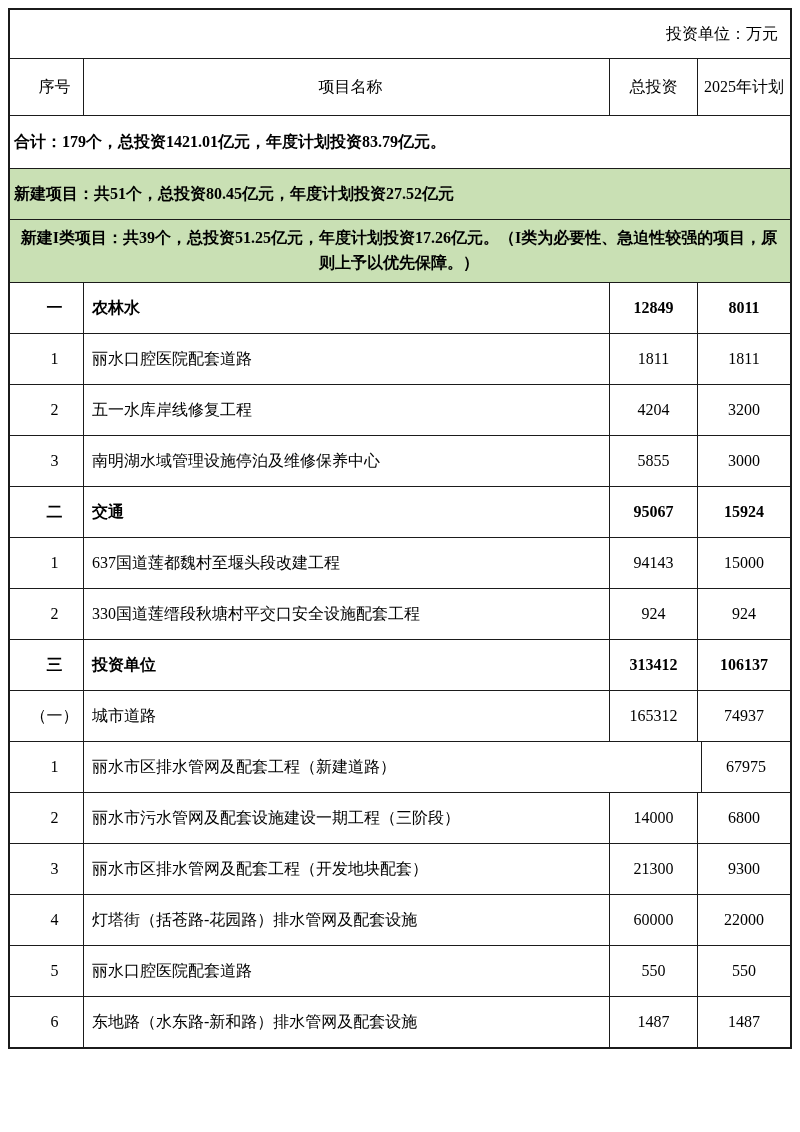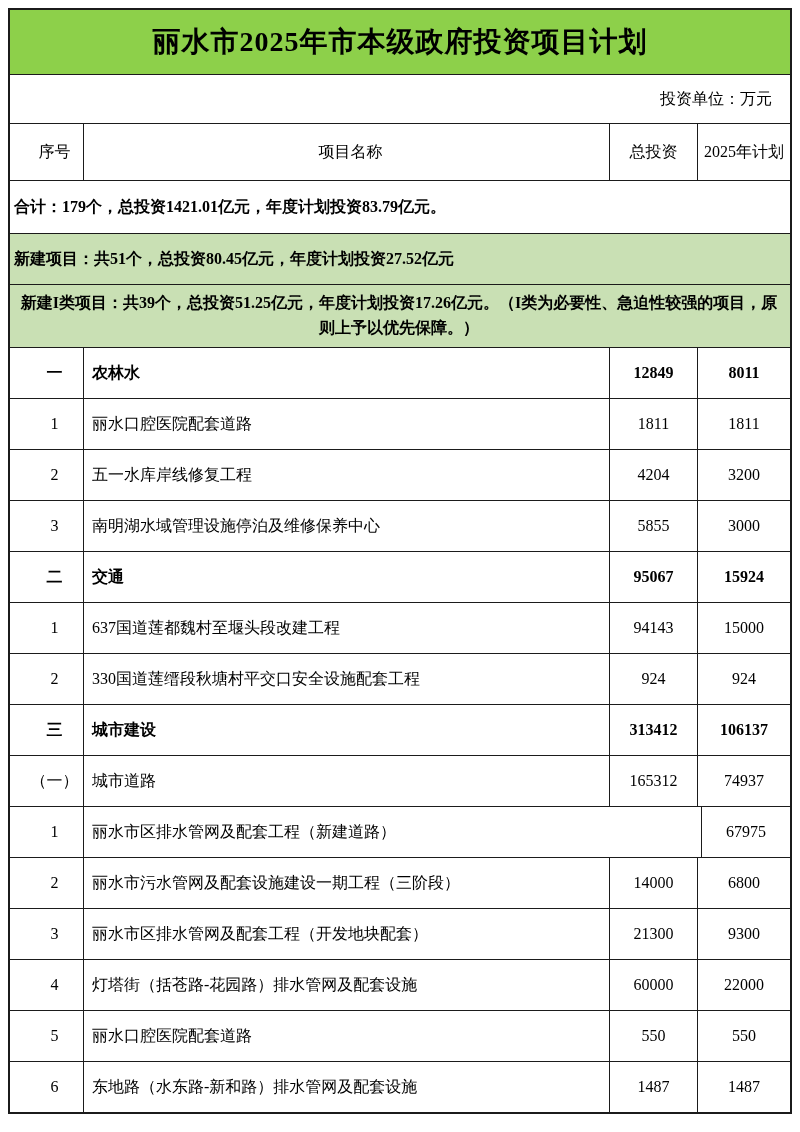--- a/index.html
+++ b/index.html
@@ -21,21 +21,21 @@
   }
   .titlebar{
     height:64px;background:var(--green);
     border-bottom:1.5px solid var(--border);
     display:flex;align-items:center;justify-content:center;
     font-size:28px;font-weight:bold;letter-spacing:1px;
   }
   .unitrow{
     height:48px;border-bottom:1.5px solid var(--border);
     display:flex;align-items:center;justify-content:flex-end;
-    font-size:16px;padding-right:18px;
+    font-size:16px;padding-right:12px;
   }
   .tr{display:flex;border-bottom:1.5px solid var(--border);}
   .tr:last-child{border-bottom:none;}
   .td,.th{
     box-sizing:border-box;
     border-right:1.5px solid var(--border);
     display:flex;align-items:center;justify-content:center;
     font-size:16px;line-height:1.35;text-align:center;
   }
   .td:last-child,.th:last-child{border-right:none;}
@@ -55,21 +55,20 @@
   .hl2{height:62px;background:var(--lightgreen);}
   .hl2 .td{line-height:1.55;}
   .sectionrow{font-weight:bold;}
   .sectionrow .td{font-weight:bold;}
 </style>
 </head>
 <body>
 
 <div class="sheet">
 
-  <div class="titlebar">丽水市2025年市本级政府投资项目计划</div>
 
   <div class="unitrow">投资单位：万元</div>
 
   <div class="tr headrow">
     <div class="th c-no">序号</div>
     <div class="th c-name" style="justify-content:center;text-align:center;">项目名称</div>
     <div class="th c-total">总投资</div>
     <div class="th c-plan">2025年计划</div>
   </div>
 
@@ -129,21 +128,21 @@
 
   <div class="tr datarow">
     <div class="td c-no">2</div>
     <div class="td c-name">330国道莲缙段秋塘村平交口安全设施配套工程</div>
     <div class="td c-total">924</div>
     <div class="td c-plan">924</div>
   </div>
 
   <div class="tr datarow sectionrow">
     <div class="td c-no">三</div>
-    <div class="td c-name">城市建设</div>
+    <div class="td c-name">投资单位</div>
     <div class="td c-total">313412</div>
     <div class="td c-plan">106137</div>
   </div>
 
   <div class="tr datarow">
     <div class="td c-no">（一）</div>
     <div class="td c-name">城市道路</div>
     <div class="td c-total">165312</div>
     <div class="td c-plan">74937</div>
   </div>

